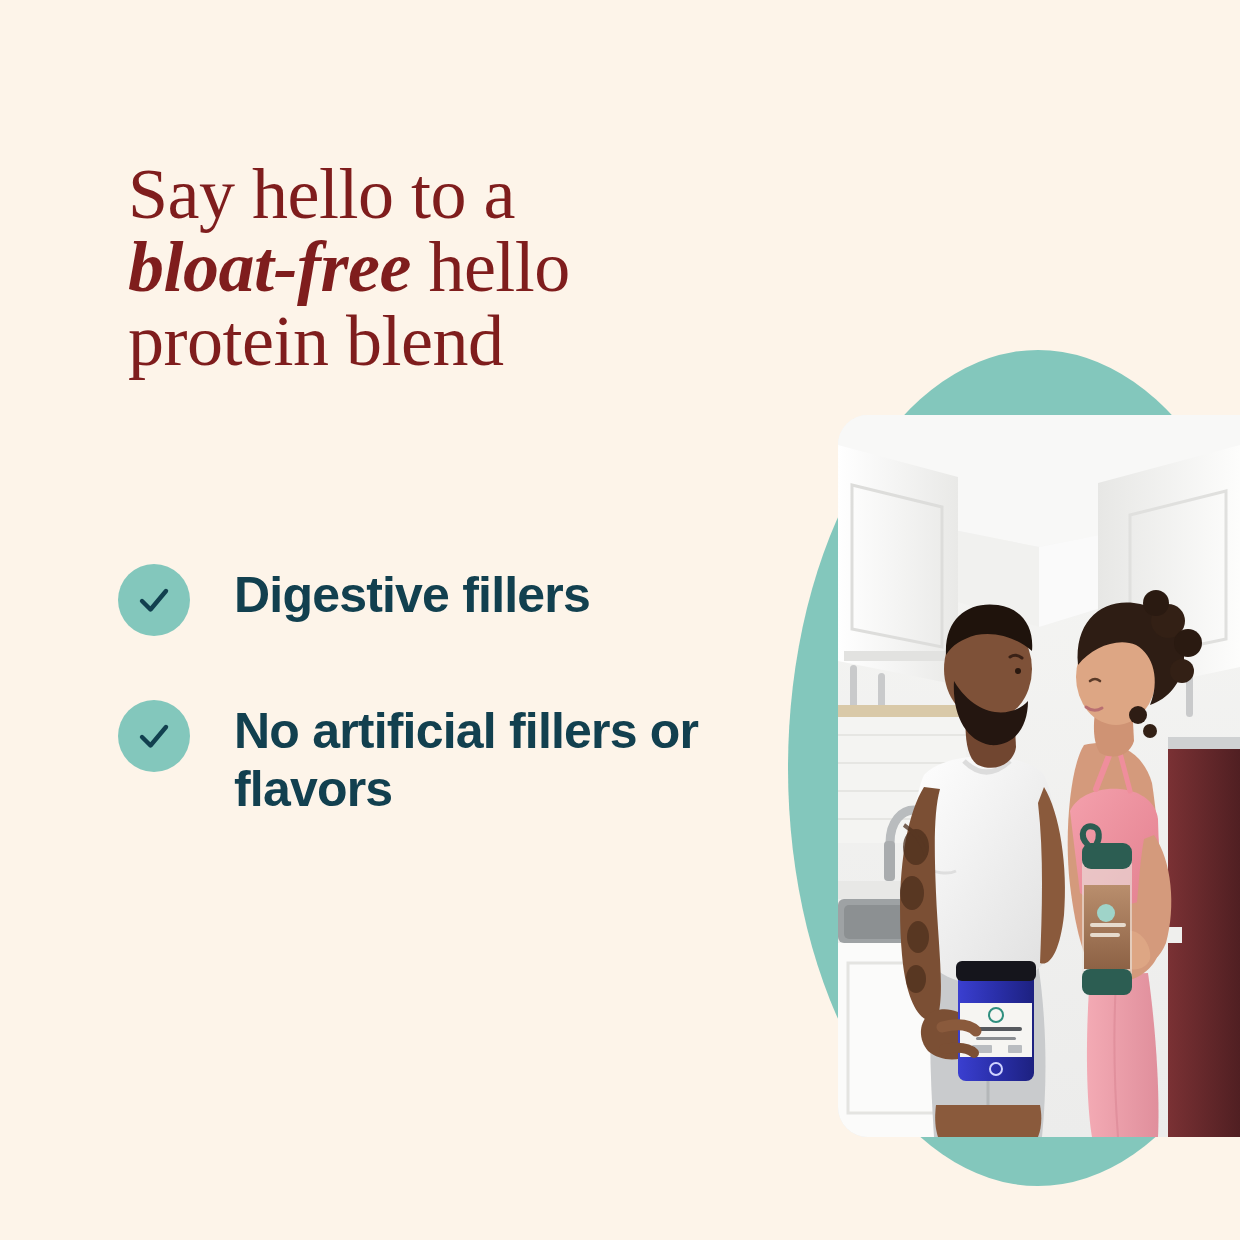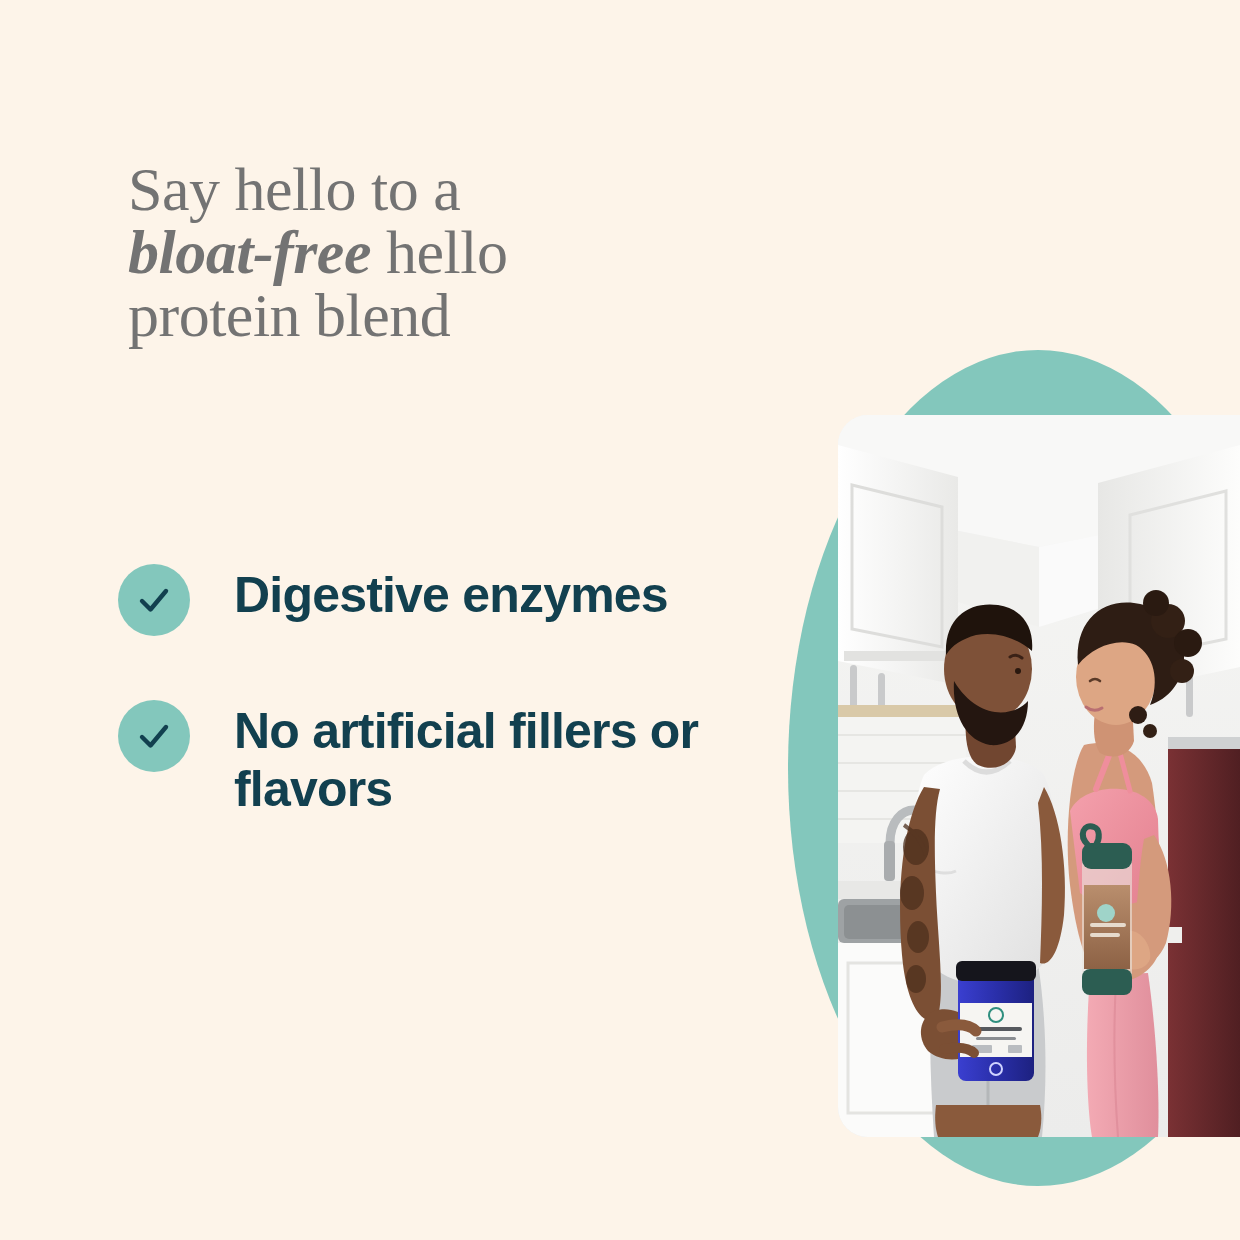--- a/index.html
+++ b/index.html
@@ -22,23 +22,23 @@
     background:#fdf4e9;
     overflow:hidden;
   }
 
   
   .headline {
     position:absolute;
     left:128px;
     top:158px;
     width:740px;
-    color:#737373;
+    color:#7f1d1d;
     font-family:"Liberation Serif", "DejaVu Serif", serif;
-    font-size:62px;
+    font-size:72px;
     line-height:1.02;
     letter-spacing:-0.5px;
     font-weight:400;
   }
   .headline .em {
     font-weight:700;
     font-style:italic;
   }
   .hl-line { display:block; white-space:nowrap; }
 
@@ -115,21 +115,21 @@
   </h1>
 
   <ul class="benefits" style="list-style:none;">
 
     <li class="benefit">
       <span class="check-badge">
         <svg width="40" height="40" viewBox="0 0 40 40" aria-hidden="true">
           <path d="M8 21 L16.5 29.5 L32 11" fill="none" stroke="#12404f" stroke-width="4.4" stroke-linecap="round" stroke-linejoin="round"></path>
         </svg>
       </span>
-      <span class="benefit-label">Digestive enzymes</span>
+      <span class="benefit-label">Digestive fillers</span>
     </li>
 
 
     <li class="benefit">
       <span class="check-badge">
         <svg width="40" height="40" viewBox="0 0 40 40" aria-hidden="true">
           <path d="M8 21 L16.5 29.5 L32 11" fill="none" stroke="#12404f" stroke-width="4.4" stroke-linecap="round" stroke-linejoin="round"></path>
         </svg>
       </span>
       <span class="benefit-label">No artificial fillers or flavors</span>

